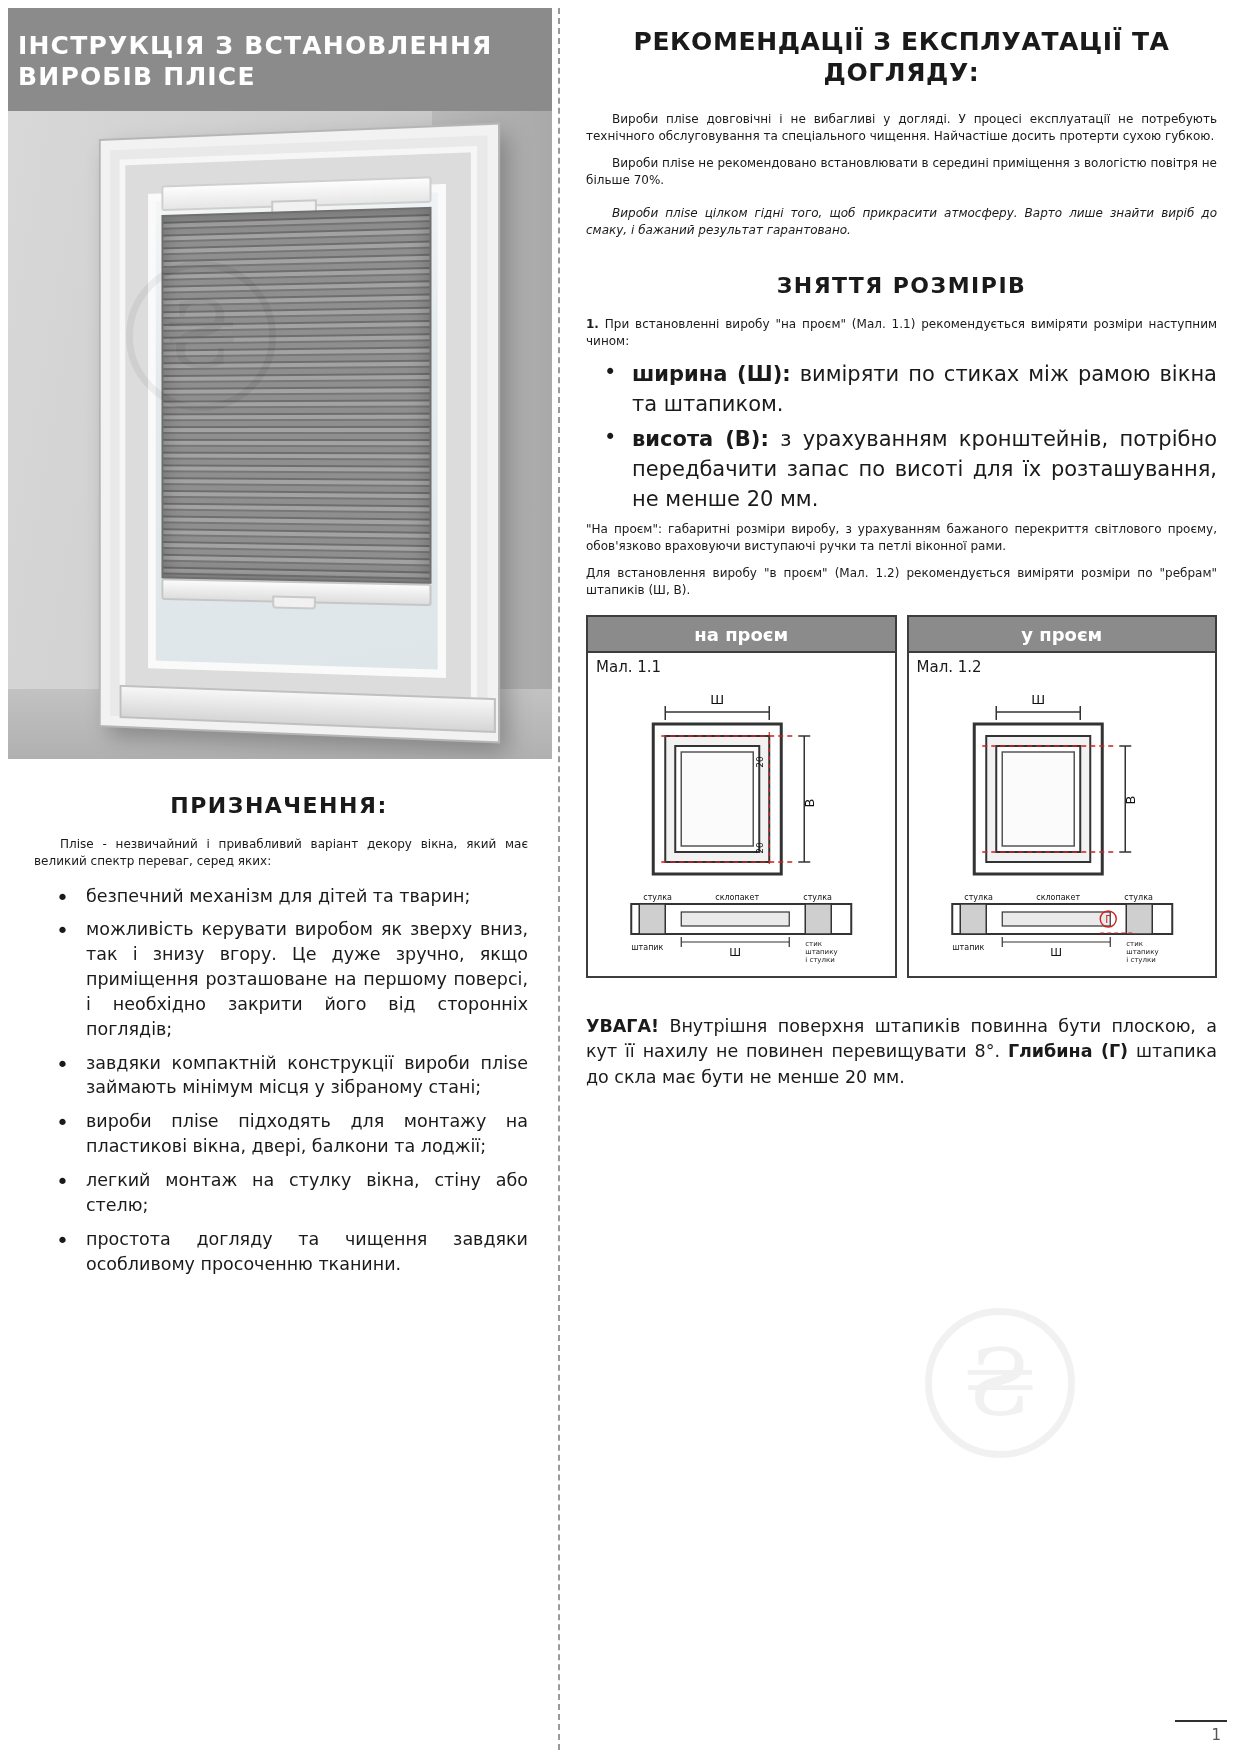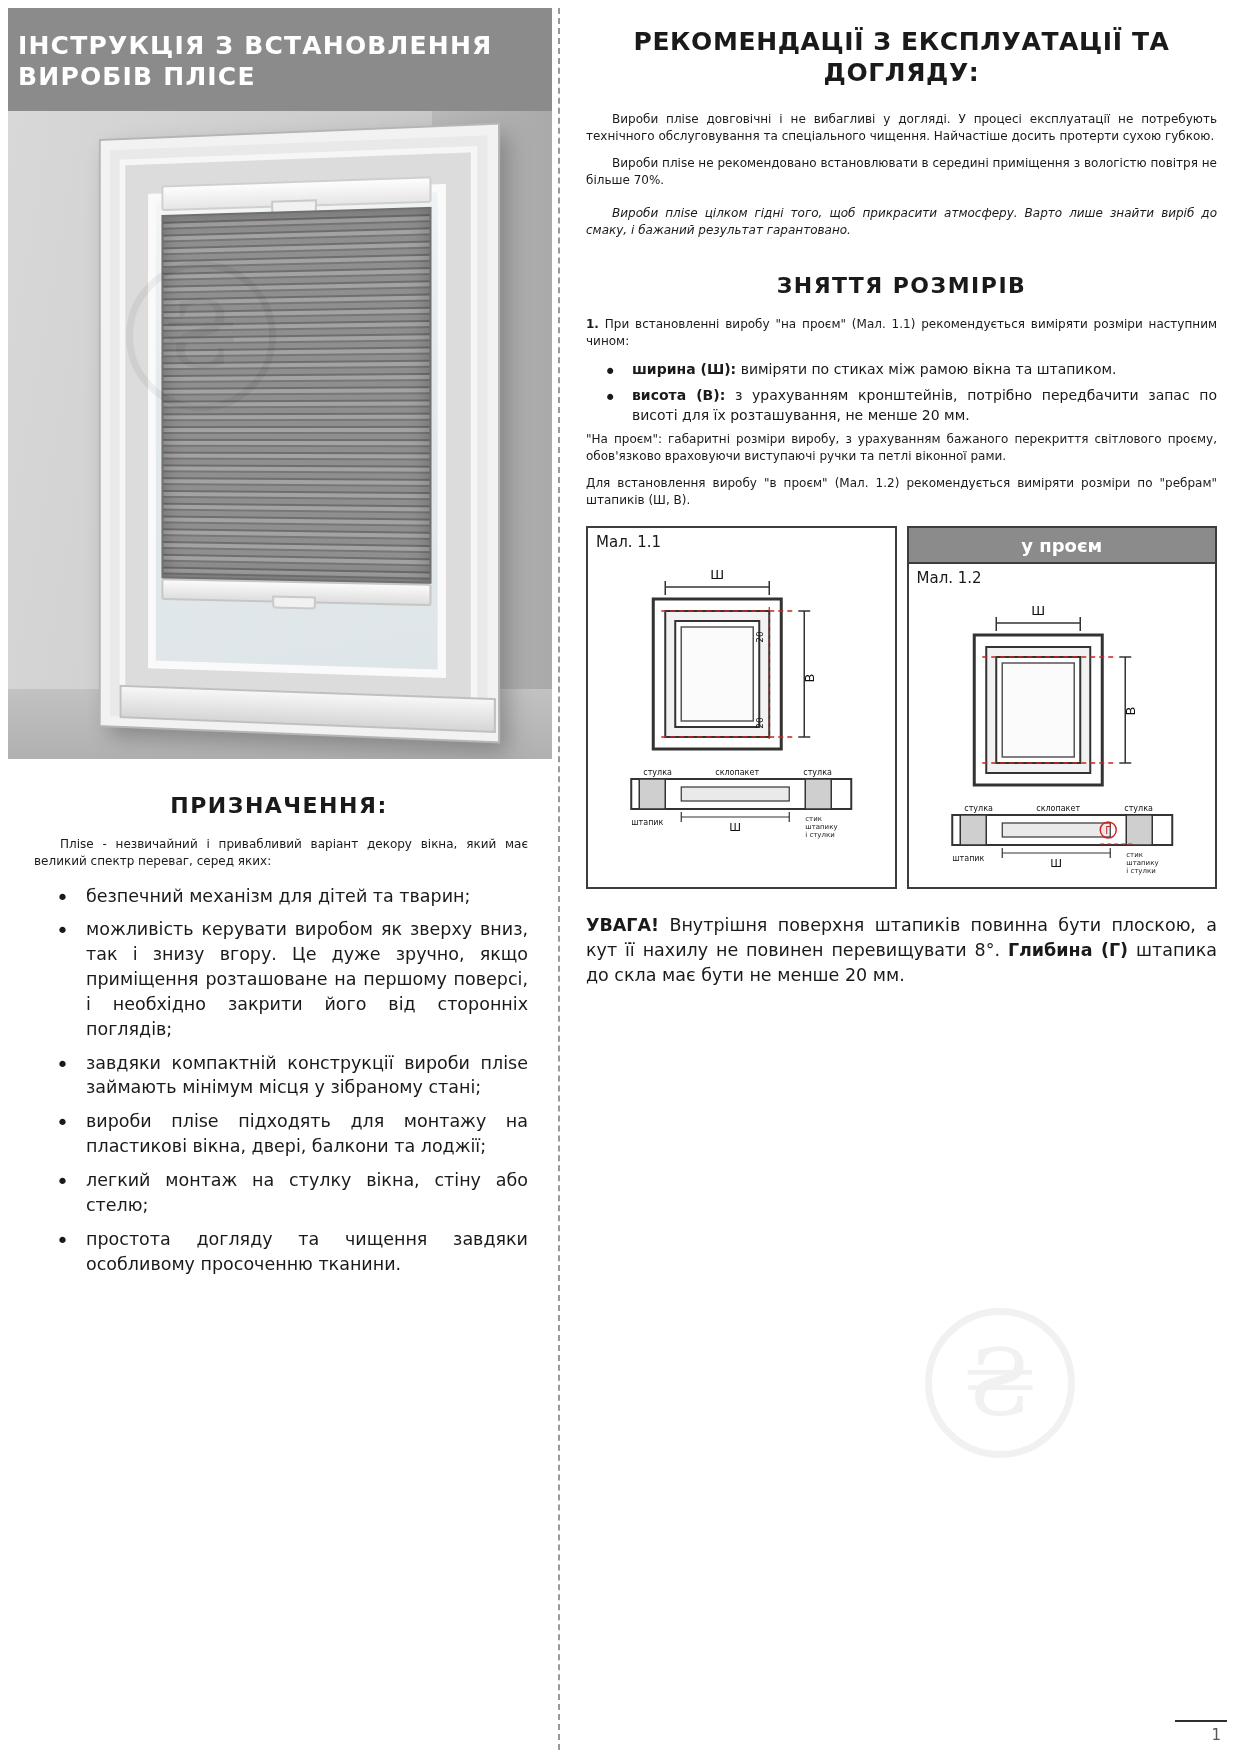--- a/index.html
+++ b/index.html
@@ -167,21 +167,21 @@
   }
   ul.bullets li:before {
     content: "•";
     position: absolute;
     left: 22px; top: -2px;
     font-size: 22px;
   }
 
   ul.sub {
     list-style:none; margin: 6px 0 6px 0; padding:0;
-    font-size:14px; line-height:1.42;
+    font-size:21px; line-height:1.42;
   }
   ul.sub li {
     position:relative; padding-left:46px; margin-bottom:6px; text-align:justify;
   }
   ul.sub li:before {
     content:"•"; position:absolute; left:18px; top:-2px; font-size:21px;
   }
   b, strong { font-weight: bold; }
 
   
@@ -204,21 +204,21 @@
     padding: 7px 0 6px 0;
     border-bottom: 2px solid #3d3d3d;
   }
   .fig-label {
     font-size: 15px;
     padding: 5px 0 0 8px;
   }
   .fig-canvas { position:relative; height: 300px; }
 
   .note {
-    margin-top: 24px;
+    margin-top: 36px;
     font-size: 17.5px;
     line-height: 1.45;
     text-align: justify;
   }
 
   .page-num {
     position:absolute; right: 24px; bottom: 14px;
     font-size: 15px; color:#555;
   }
   .corner-rule {
@@ -310,20 +310,21 @@
         <b>висота (В):</b><span> з урахуванням кронштейнів, потрібно передбачити запас по висоті для їх розташування, не менше 20 мм.</span>
       </li>
     </ul>
 
     <p class="body">"На проєм": габаритні розміри виробу, з урахуванням бажаного перекриття світлового проєму, обов'язково враховуючи виступаючі ручки та петлі віконної рами.</p>
     <p class="body">Для встановлення виробу "в проєм" (Мал. 1.2) рекомендується виміряти розміри по "ребрам" штапиків (Ш, В).</p>
 
     <div class="fig-wrap">
 
       <div class="fig-box">
+        <div class="fig-title">на проєм</div>
         <div class="fig-label">Мал. 1.1</div>
         <div class="fig-canvas">
           <svg viewBox="0 0 300 300" width="100%" height="100%">
 
             <rect x="62" y="48" width="128" height="150" fill="#ffffff" stroke="#333" stroke-width="3"></rect>
             <rect x="74" y="60" width="104" height="126" fill="#f2f2f2" stroke="#333" stroke-width="2"></rect>
             <rect x="84" y="70" width="84" height="106" fill="#ffffff" stroke="#333" stroke-width="2"></rect>
             <rect x="90" y="76" width="72" height="94" fill="#fbfbfb" stroke="#555" stroke-width="1.5"></rect>
 
             <line x1="74" y1="36" x2="178" y2="36" stroke="#333" stroke-width="1.5"></line>

